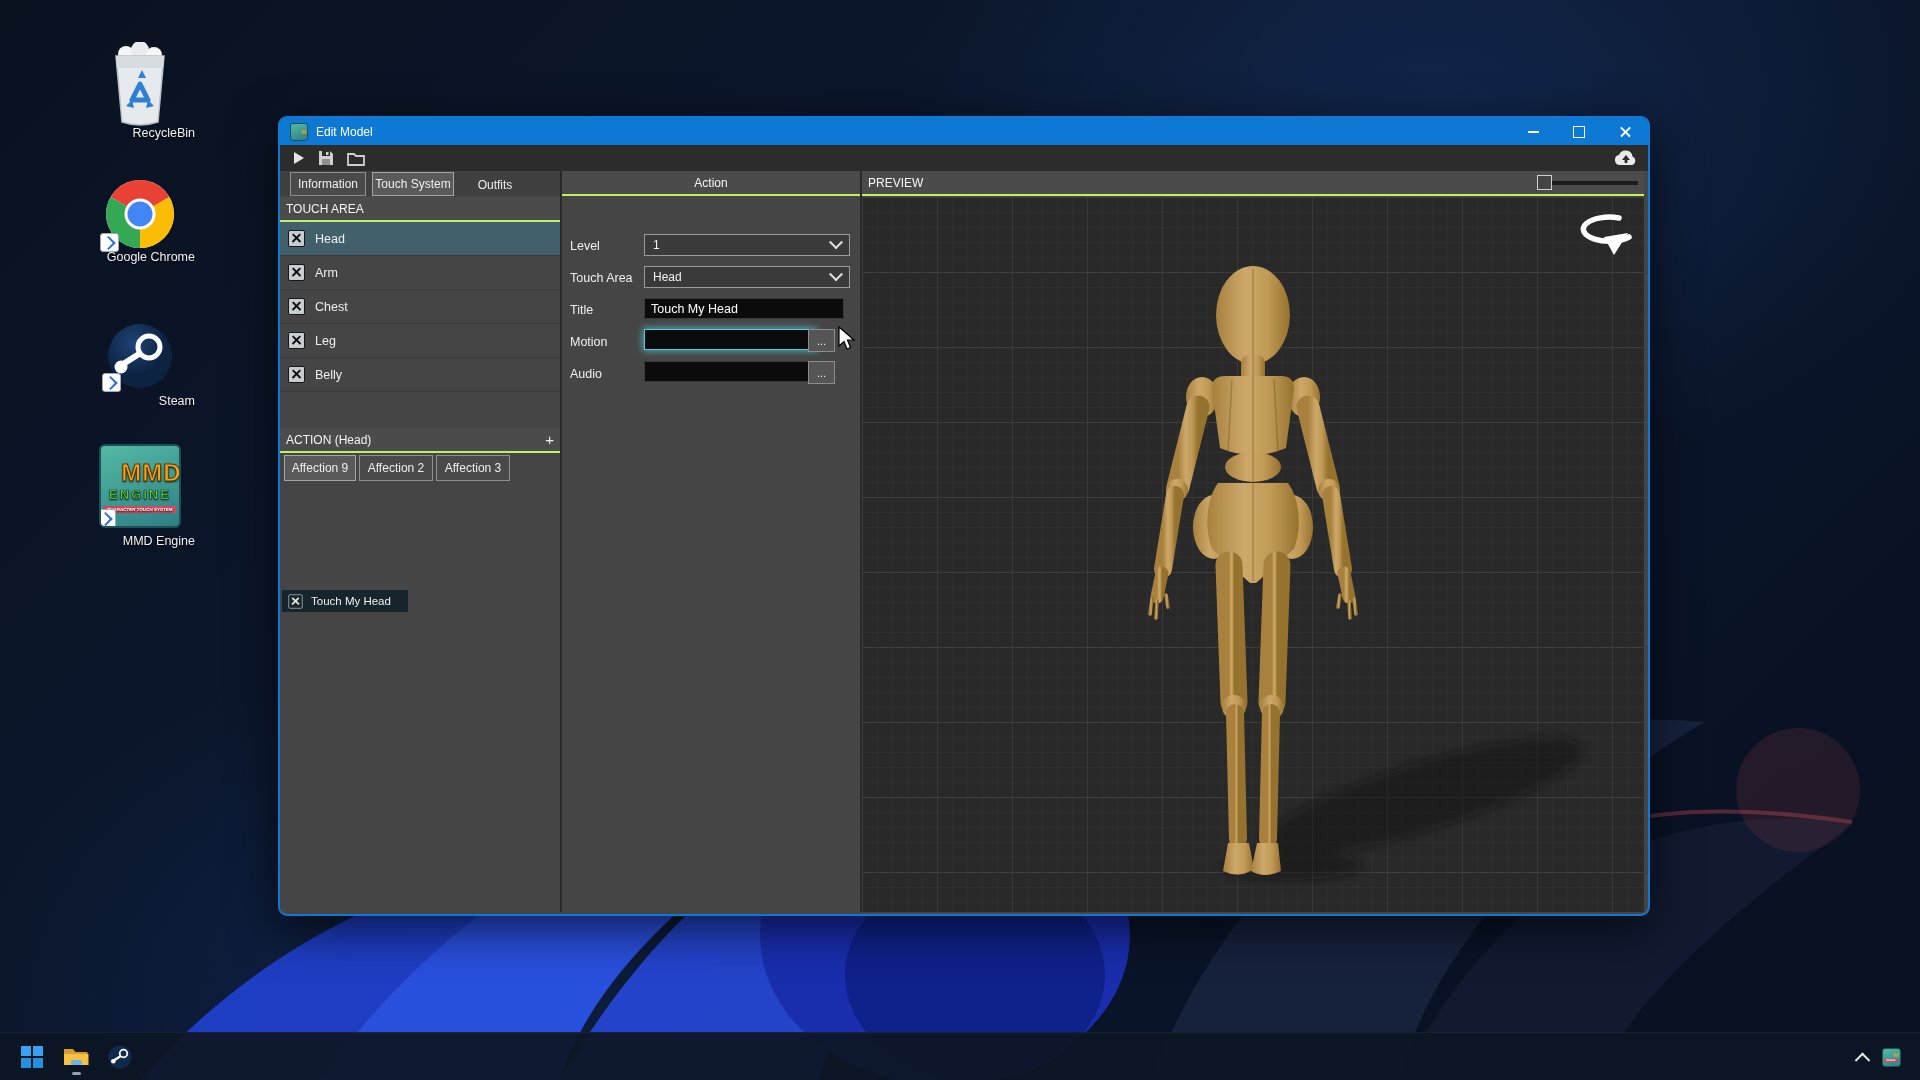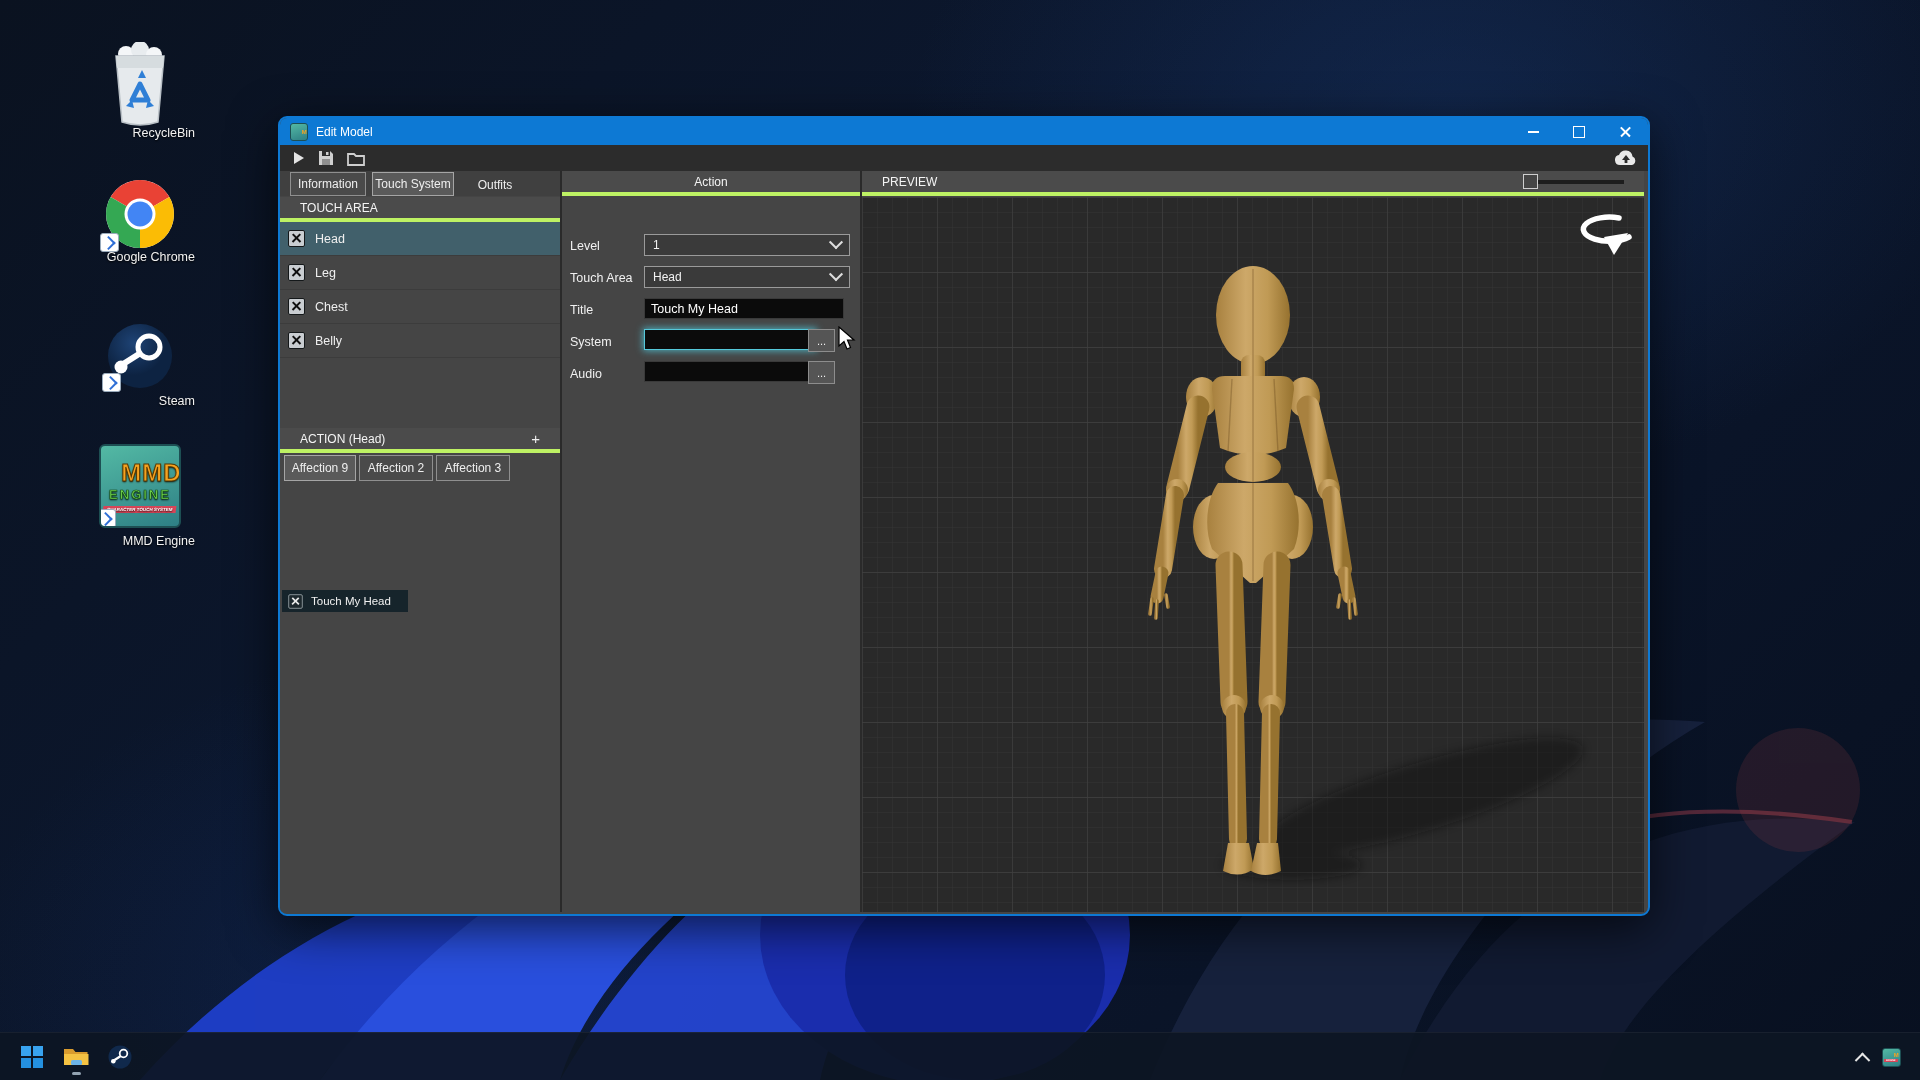--- a/index.html
+++ b/index.html
@@ -24,22 +24,22 @@
     display:flex;align-items:center;}
   .winbtn{width:46px;height:27px;display:flex;align-items:center;justify-content:center;}
   .minbar{width:11px;height:2px;background:#fff;}
   .maxbox{width:10px;height:10px;border:1.5px solid #fff;}
   .xmark{position:relative;width:13px;height:13px;}
   .xmark:before,.xmark:after{content:"";position:absolute;left:0;top:5.5px;width:13px;height:1.7px;background:#fff;}
   .xmark:before{transform:rotate(45deg);} .xmark:after{transform:rotate(-45deg);}
   #toolbar{left:0;top:27px;width:100%;height:26px;background:#2c2c2c;display:flex;align-items:center;gap:13px;padding-left:12px;box-sizing:border-box;}
   
   .vdiv{background:#2a2a2a;width:2px;top:53px;height:741px;}
-  .panel-h{background:#4b4b4b;border-bottom:4px solid #bef264;color:#f4f4f4;font-size:12px;
-    display:flex;align-items:center;padding:0 20px;box-sizing:border-box;}
+  .panel-h{background:#4b4b4b;border-bottom:2px solid #bef264;color:#f4f4f4;font-size:12px;
+    display:flex;align-items:center;padding:0 6px;box-sizing:border-box;}
   .tabbar{background:#404040;display:flex;align-items:flex-end;}
   .tab{height:22px;display:flex;align-items:center;justify-content:center;color:#eee;font-size:12px;}
   .tab.bordered{border:1px solid #8f8f8f;background:#4a4a4a;}
   .tab.active{background:#5a5a5a;border:1px solid #a5a5a5;}
   .row{height:33px;border-bottom:1px solid #3c3c3c;display:flex;align-items:center;gap:10px;padding-left:8px;color:#efefef;font-size:12.5px;}
   .row.sel{background:#41606b;}
   .cb{width:15px;height:15px;background:#c9cdd1;border:1px solid #14181a;border-radius:2px;position:relative;flex:0 0 auto;}
   .cb:before,.cb:after{content:"";position:absolute;left:1.5px;top:6px;width:11px;height:2.3px;background:#101010;}
   .cb:before{transform:rotate(45deg);} .cb:after{transform:rotate(-45deg);}
   .cb.dark{background:#1d282d;border-color:#9aa4a8;}
@@ -210,25 +210,29 @@
     <div class="panel-h abs" style="left:0;top:26px;width:100%;height:25px;">
       <span>TOUCH AREA</span>
     </div>
     <div class="abs" style="left:0;top:51px;width:100%;height:206px;">
       <div class="row sel">
         <span class="cb"></span>
         <span>Head</span>
       </div>
       <div class="row">
         <span class="cb"></span>
-        <span>Leg</span>
+        <span>Arm</span>
       </div>
       <div class="row">
         <span class="cb"></span>
         <span>Chest</span>
+      </div>
+      <div class="row">
+        <span class="cb"></span>
+        <span>Leg</span>
       </div>
       <div class="row">
         <span class="cb"></span>
         <span>Belly</span>
       </div>
     </div>
 
     <div class="panel-h abs" style="left:0;top:257px;width:100%;height:25px;">
       <span>ACTION (Head)</span>
       <span style="margin-left:auto;font-size:15px;color:#eee;">+</span>
@@ -259,21 +263,21 @@
     <div class="dd abs" style="left:82px;top:95px;width:188px;">
       <span>Head</span>
       <span class="chev"></span>
     </div>
 
     <div class="abs f-label" style="left:8px;top:132px;">Title</div>
     <div class="tinput abs" style="left:82px;top:127px;width:186px;">
       <span>Touch My Head</span>
     </div>
 
-    <div class="abs f-label" style="left:8px;top:164px;">System</div>
+    <div class="abs f-label" style="left:8px;top:164px;">Motion</div>
     <div class="tinput glow abs" style="left:82px;top:158px;width:158px;">
       <span></span>
     </div>
     <div class="browse abs" style="left:246px;top:158px;">...</div>
 
     <div class="abs f-label" style="left:8px;top:196px;">Audio</div>
     <div class="tinput abs" style="left:82px;top:190px;width:158px;">
       <span></span>
     </div>
     <div class="browse abs" style="left:246px;top:190px;">...</div>

